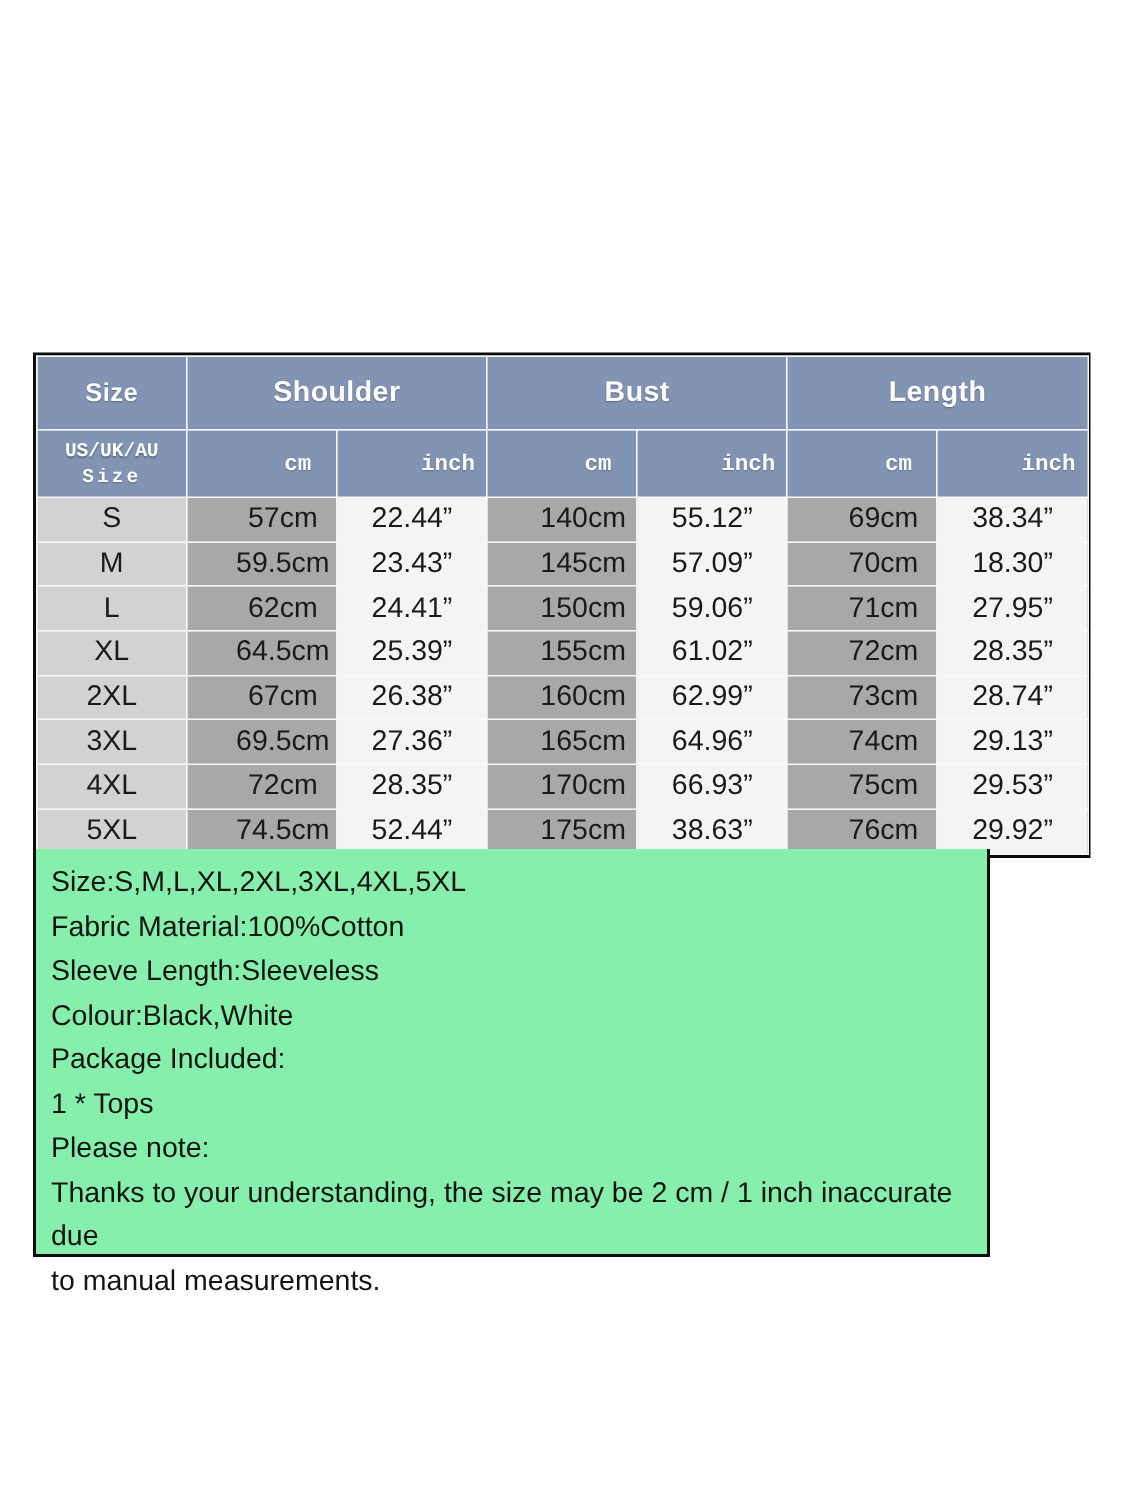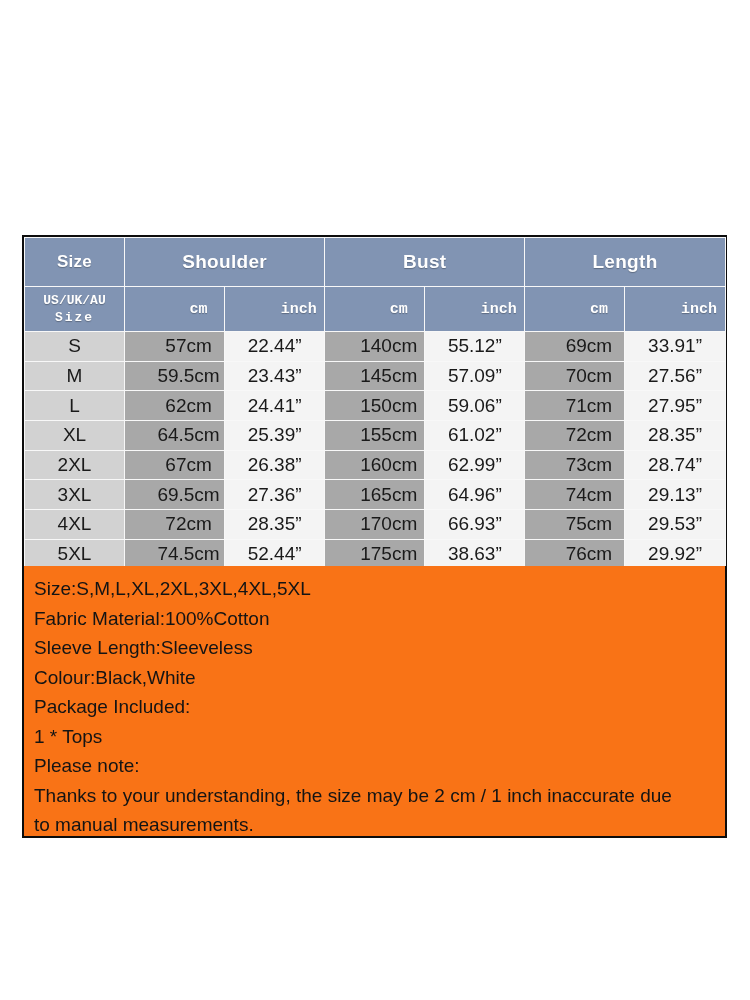--- a/index.html
+++ b/index.html
@@ -144,26 +144,26 @@
   }
   td.c-sizecell { background: #d2d2d2; }
   td.c-cm       { background: #a8a8a8; padding-left: 28px; }
   td.c-inch     { background: #f4f4f4; }
 
   
   #notes {
     position: absolute;
     left: 22px;
     top: 566px;
-    width: 705px;
+    width: 638px;
     height: 272px;
     border: 2px solid #0c0c0c;
     border-top: none;
     box-sizing: border-box;
-    background: #f97316;
+    background: #86efac;
     padding: 8px 10px 0 10px;
   }
   .note-line {
     font-family: "Liberation Sans Narrow", "Liberation Sans", sans-serif;
     font-size: 19px;
     color: #141414;
     line-height: 29.5px;
     white-space: pre-wrap;
   }
 </style>
@@ -212,30 +212,30 @@
       </tr>
     </thead>
     <tbody id="size-table-body">
         <tr>
           <td class="c-sizecell">S</td>
           <td class="c-cm">57cm</td>
           <td class="c-inch">22.44”</td>
           <td class="c-cm">140cm</td>
           <td class="c-inch">55.12”</td>
           <td class="c-cm">69cm</td>
-          <td class="c-inch">33.91”</td>
+          <td class="c-inch">38.34”</td>
         </tr>
         <tr>
           <td class="c-sizecell">M</td>
           <td class="c-cm">59.5cm</td>
           <td class="c-inch">23.43”</td>
           <td class="c-cm">145cm</td>
           <td class="c-inch">57.09”</td>
           <td class="c-cm">70cm</td>
-          <td class="c-inch">27.56”</td>
+          <td class="c-inch">18.30”</td>
         </tr>
         <tr>
           <td class="c-sizecell">L</td>
           <td class="c-cm">62cm</td>
           <td class="c-inch">24.41”</td>
           <td class="c-cm">150cm</td>
           <td class="c-inch">59.06”</td>
           <td class="c-cm">71cm</td>
           <td class="c-inch">27.95”</td>
         </tr>

